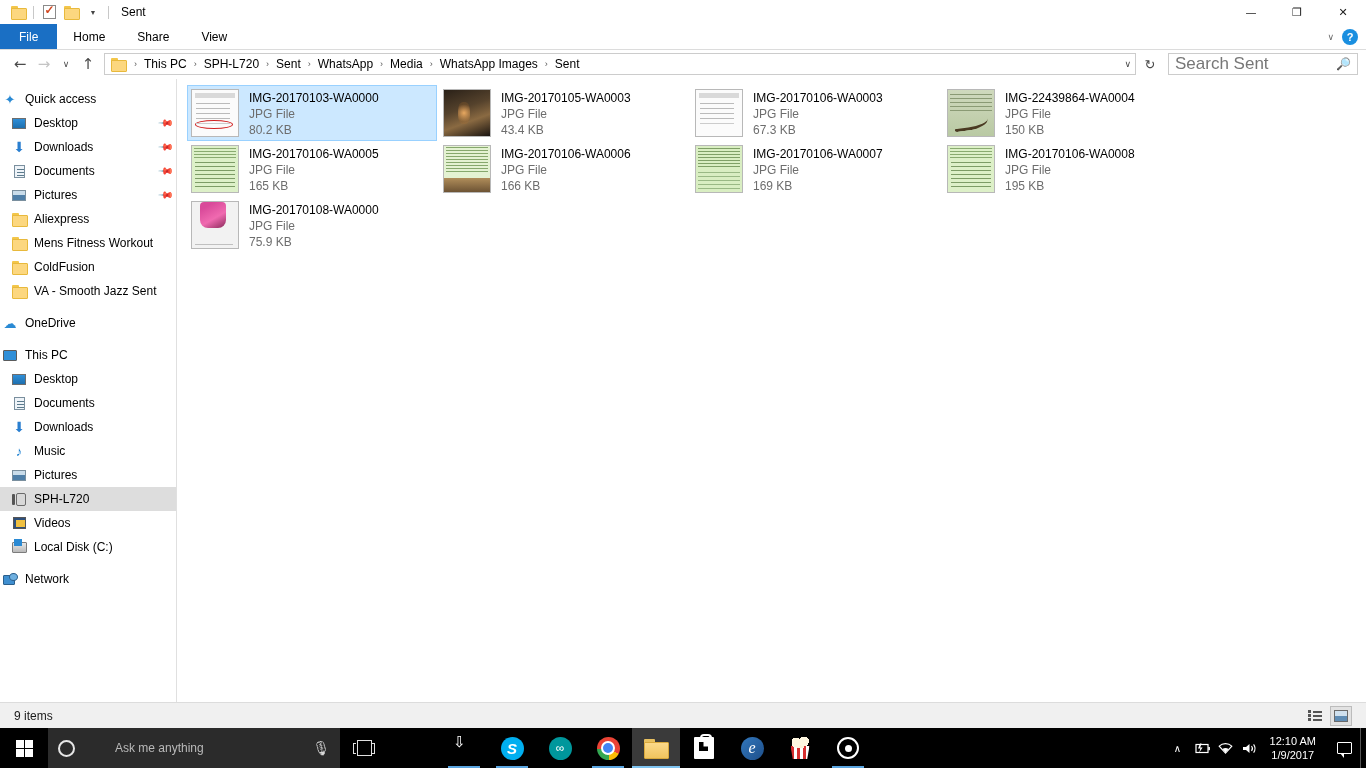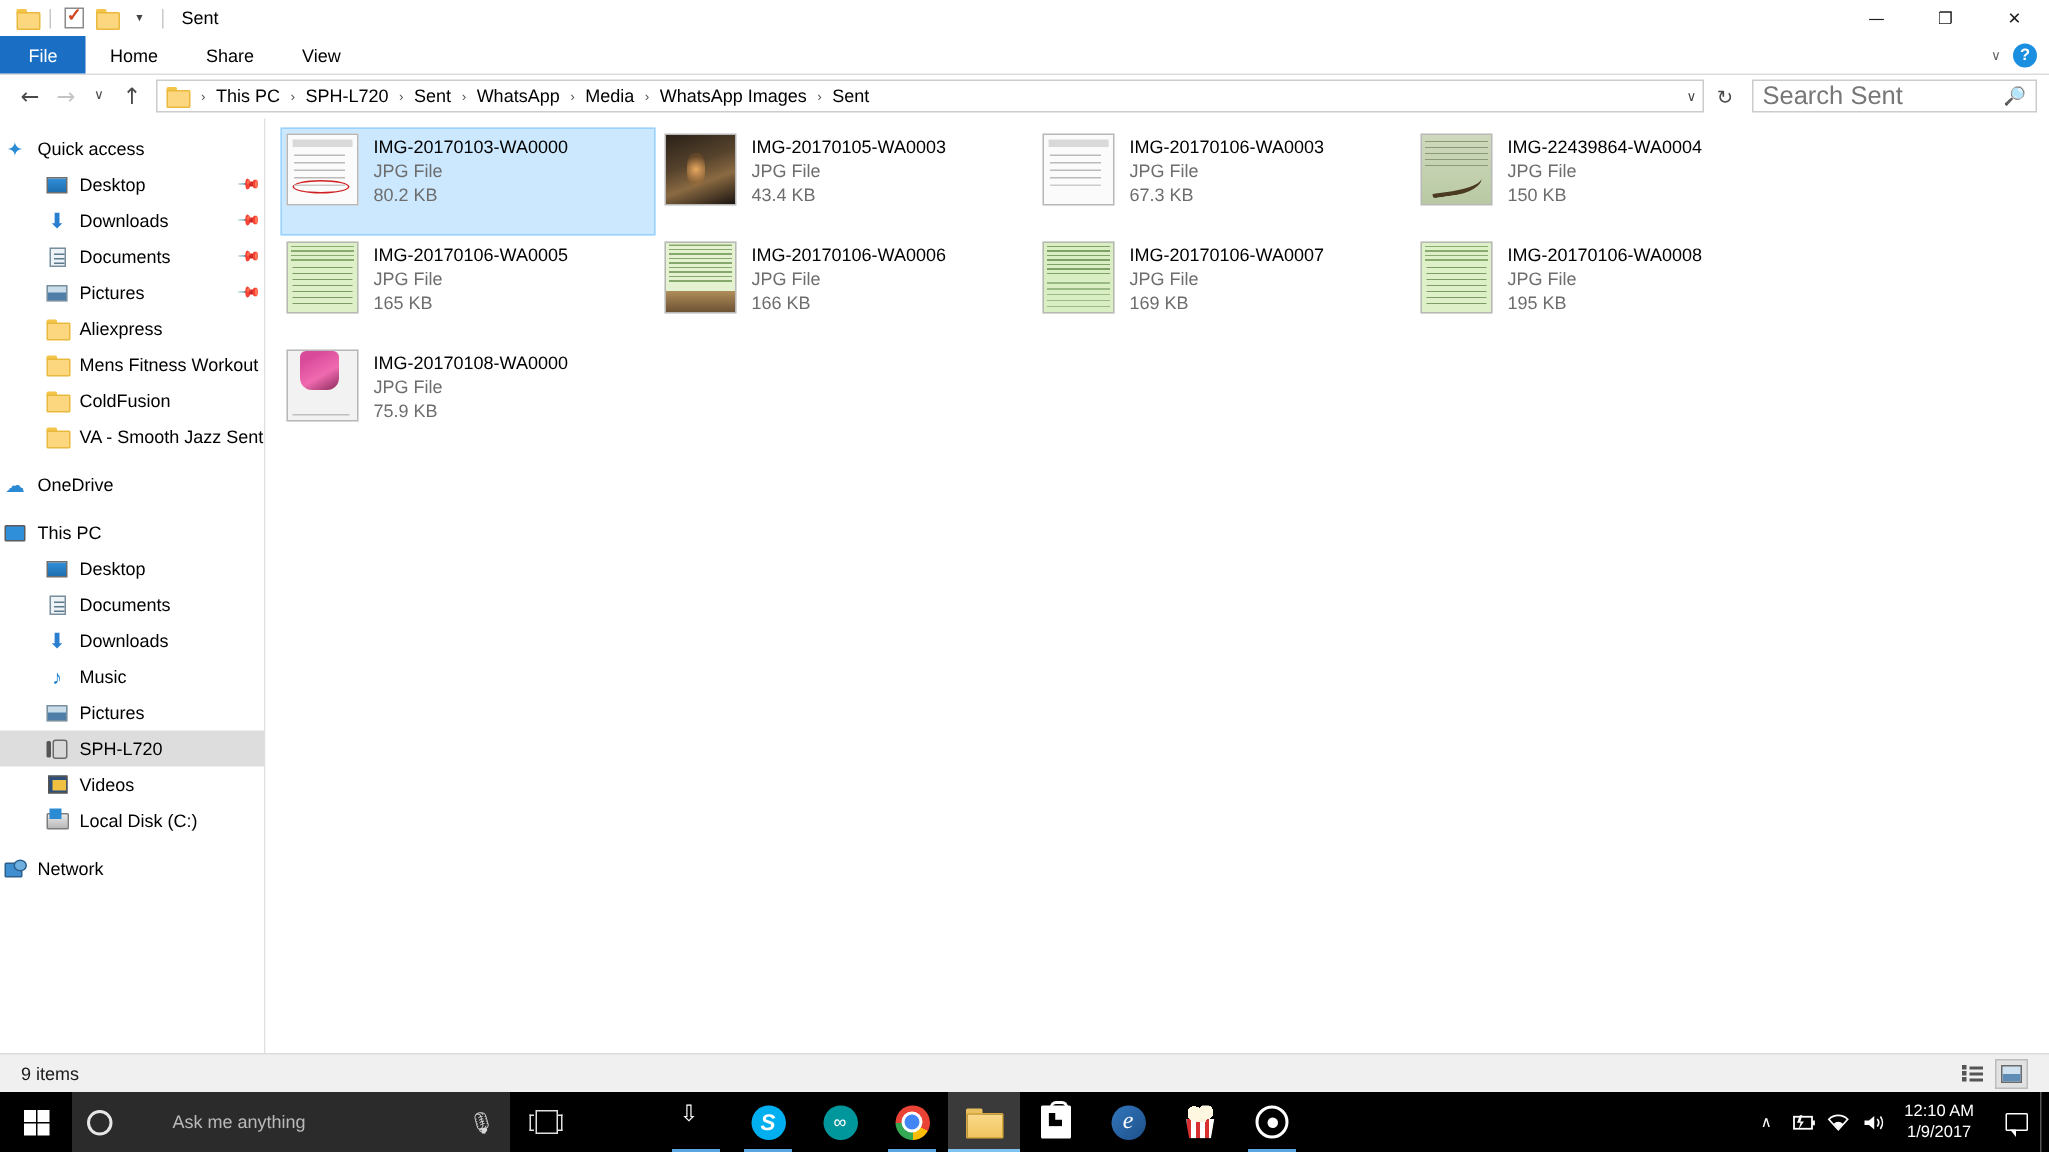--- a/index.html
+++ b/index.html
@@ -120,21 +120,21 @@
   }
   .nav-item.selected { background: #d5e5f5; }
   .nav-item.selected.gray { background: #dddddd; }
   .nav-ico {
     width: 20px; min-width: 20px; display: flex; align-items: center; justify-content: center;
     margin-right: 5px;
   }
   .pin {
     margin-left: auto; font-size: 10px; color: #9a9a9a; transform: rotate(45deg);
   }
-  .lvl0 { padding-left: 28px; }
+  .lvl0 { padding-left: 9px; }
 
   
   .ic-star { color: #2a8ad4; font-size: 13px; }
   .ic-monitor { width: 14px; height: 11px; background: #2f8fd8; border: 1px solid #5b5b5b; border-radius: 1px; }
   .ic-desktop { width: 14px; height: 11px; background: linear-gradient(#2f8fd8,#1e6fae); border: 1px solid #6d6d6d; }
   .ic-down { color: #2a7fd0; font-size: 14px; }
   .ic-doc {
     width: 11px; height: 13px; background: #eef3f8; border: 1px solid #7a8f9e; position: relative;
   }
   .ic-doc::after {
@@ -185,21 +185,21 @@
   }
 
   
   .filepane {
     flex: 1; background: #fff; padding: 6px 0 0 10px; position: relative;
   }
   .filegrid {
     display: flex; flex-wrap: wrap; align-content: flex-start;
   }
   .fileitem {
-    width: 250px; height: 72px; display: flex; align-items: flex-start;
+    width: 250px; height: 56px; display: flex; align-items: flex-start;
     padding: 3px; margin: 0 2px 0 0; border: 1px solid transparent;
   }
   .fileitem.selected {
     background: #cce8ff; border: 1px solid #99d1ff;
   }
   .thumb {
     width: 48px; height: 48px; border: 1px solid #b8b8b8; background: #fff;
     margin-right: 10px; overflow: hidden; position: relative; flex-shrink: 0;
   }
   .finfo { display: flex; flex-direction: column; justify-content: flex-start; padding-top: 1px; }

